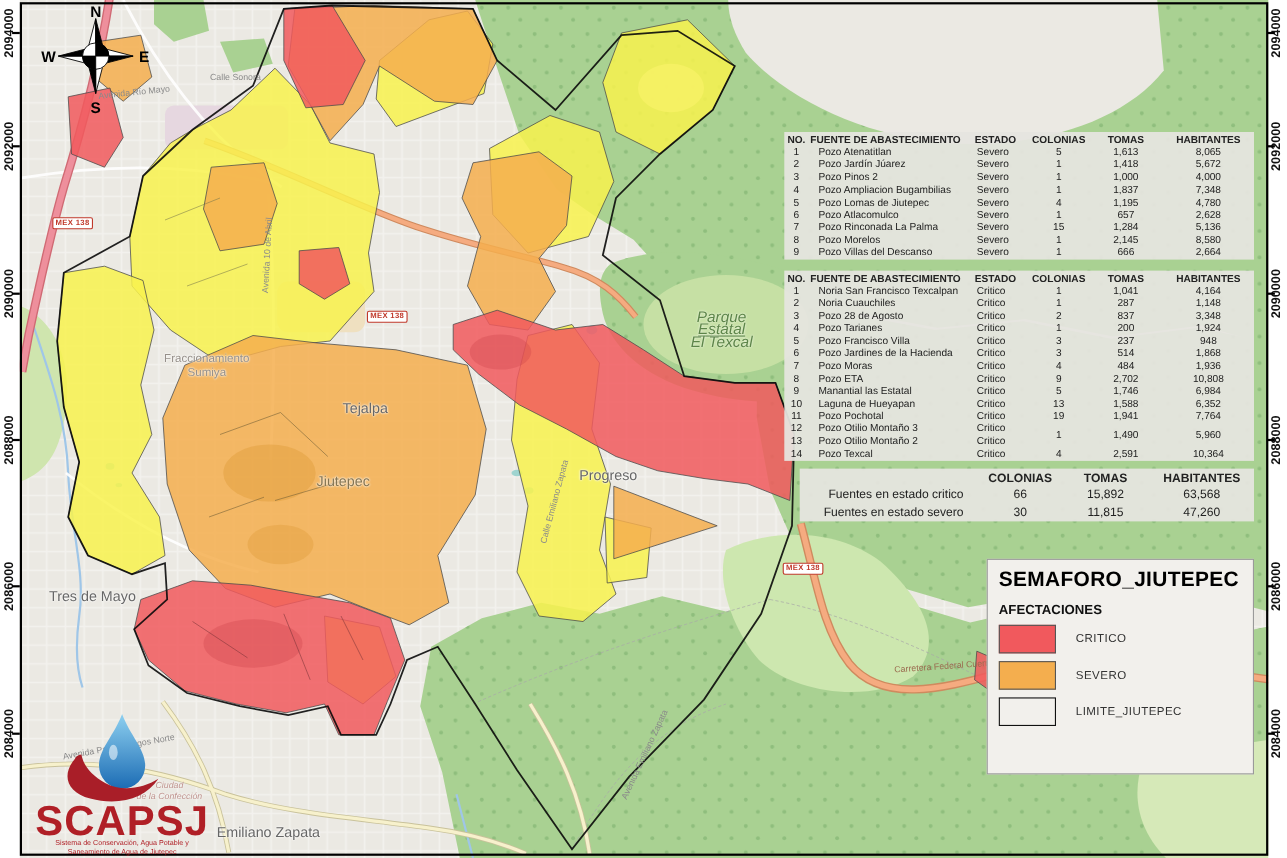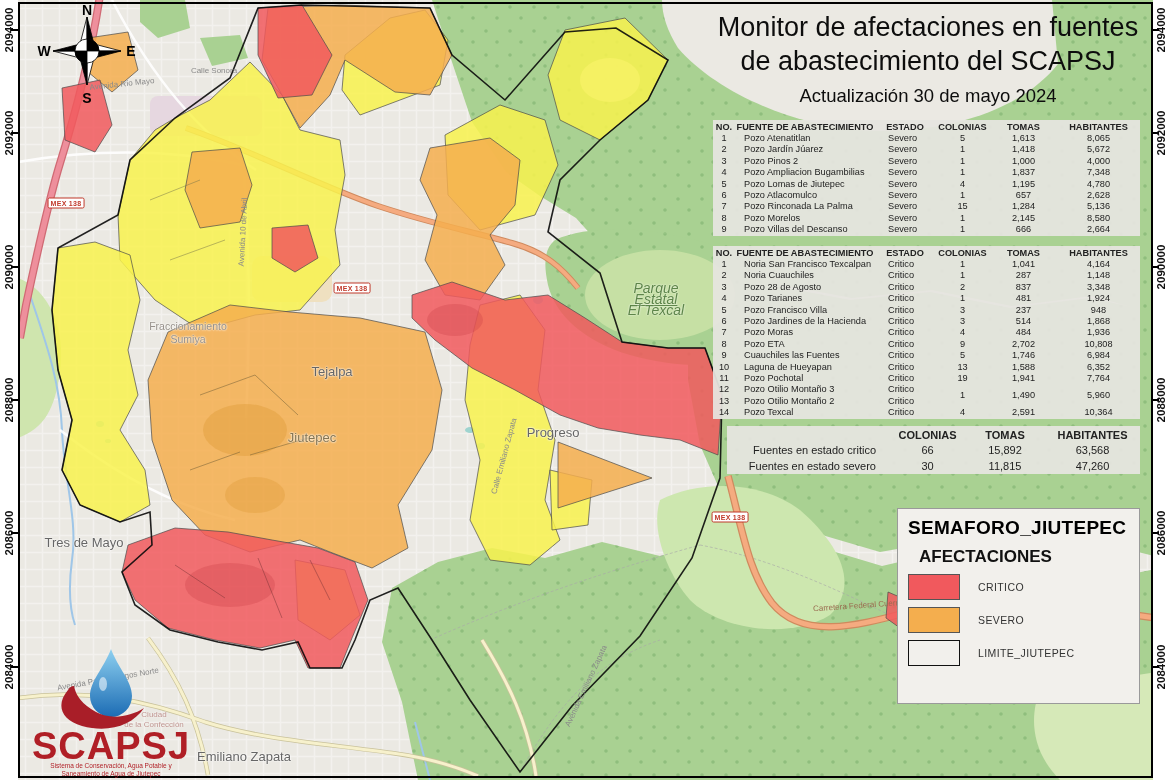--- a/index.html
+++ b/index.html
@@ -28,35 +28,35 @@
   #tbl-severo td.c1,#tbl-critico td.c1{text-align:left;padding-left:9px;}
   #tbl-severo td.c2,#tbl-critico td.c2{text-align:left;padding-left:13px;}
   #tbl-summary{left:727px;top:426px;width:413px;}
   #tbl-summary th{font-size:11px;padding:3px 0 1px;}
   #tbl-summary td{font-size:11px;line-height:16px;}
   #tbl-summary td.c0{text-align:right;padding-right:14px;}
   
   #legend{position:absolute;left:897px;top:508px;width:243px;height:196px;z-index:10;
           background:#f2f0ec;border:1px solid #9a9a9a;box-sizing:border-box;}
   .lg-title{font-size:19px;font-weight:bold;color:#000;margin:8px 0 0 10px;letter-spacing:.3px;}
-  .lg-sub{font-size:17px;font-weight:bold;color:#111;margin:8px 0 4px 21px;}
+  .lg-sub{font-size:12px;font-weight:bold;color:#111;margin:8px 0 4px 10px;}
   .lg-item{position:relative;height:33px;margin-left:10px;}
   .swatch{position:absolute;left:0;top:3px;width:52px;height:26px;border:1px solid #555;box-sizing:border-box;}
   .lg-item:last-child .swatch{border:1.4px solid #111;}
   .lg-label{position:absolute;left:70px;top:10px;font-size:10.5px;color:#333;letter-spacing:.4px;}
   
   #compass{position:absolute;left:30px;top:4px;z-index:10;}
   
   #map-labels{position:absolute;left:0;top:0;width:1170px;height:780px;z-index:8;pointer-events:none;}
   #map-labels span{position:absolute;transform:translate(-50%,-50%);white-space:nowrap;}
   .town{font-size:13px;color:#666;text-shadow:0 0 2px #fff,0 0 2px #fff;}
   .town-or{color:#857450;}
   .small{font-size:10.5px;color:#96908a;text-shadow:0 0 2px #fff,0 0 2px #fff;}
   .park{font-size:14px;font-style:italic;color:#5d8549;text-shadow:0 0 2px #fff;margin-left:28px;}
-  .pink{font-size:8px;color:#c09590;text-shadow:0 0 2px #fff;text-align:center;}
+  .pink{font-size:8px;font-style:italic;color:#c09590;text-shadow:0 0 2px #fff;text-align:center;}
   .street{font-size:8px;color:#8a8a8a;}
   .street-r{font-size:8px;color:#9a6b4f;}
   .shield{position:absolute;transform:translate(-50%,-50%);background:#fff;border:1px solid #c0392b;
           border-radius:2px;color:#c0392b;font-size:7px;font-weight:bold;line-height:9px;
           padding:0 2px;letter-spacing:.3px;z-index:8;}
   
   #logo{position:absolute;left:16px;top:646px;width:190px;height:132px;z-index:10;text-align:center;}
   #logo .logo-name{font-size:38px;font-weight:bold;color:#b01f26;letter-spacing:1px;line-height:32px;margin-top:-4px;}
   #logo .logo-tag{font-size:6.5px;color:#b01f26;line-height:7.5px;}
   
@@ -252,25 +252,20 @@
       <path d="M57,47 L57,59 A12,12 0 0 1 45,47 Z" fill="#000"></path>
     </g>
     <g font-family="Liberation Sans, sans-serif" font-size="14" font-weight="bold" fill="#000" text-anchor="middle">
       <text x="57" y="11">N</text>
       <text x="57" y="99">S</text>
       <text x="14" y="52">W</text>
       <text x="101" y="52">E</text>
     </g>
   </svg>
 
-  <div id="title-block">
-    <div class="t1">Monitor de afectaciones en fuentes</div>
-    <div class="t1">de abastecimiento del SCAPSJ</div>
-    <div class="t2">Actualización 30 de mayo 2024</div>
-  </div>
 
   <table id="tbl-severo" class="tbl">
     <colgroup>
         <col style="width:22px">
         <col style="width:140px">
         <col style="width:60px">
         <col style="width:55px">
         <col style="width:67px">
         <col style="width:83px">
       </colgroup>
@@ -402,21 +397,21 @@
           <td class="c2">Critico</td>
           <td class="c3">2</td>
           <td class="c4">837</td>
           <td class="c5">3,348</td>
         </tr>
         <tr>
           <td class="c0">4</td>
           <td class="c1">Pozo Tarianes</td>
           <td class="c2">Critico</td>
           <td class="c3">1</td>
-          <td class="c4">481</td>
+          <td class="c4">200</td>
           <td class="c5">1,924</td>
         </tr>
         <tr>
           <td class="c0">5</td>
           <td class="c1">Pozo Francisco Villa</td>
           <td class="c2">Critico</td>
           <td class="c3">3</td>
           <td class="c4">237</td>
           <td class="c5">948</td>
         </tr>
@@ -439,21 +434,21 @@
         <tr>
           <td class="c0">8</td>
           <td class="c1">Pozo ETA</td>
           <td class="c2">Critico</td>
           <td class="c3">9</td>
           <td class="c4">2,702</td>
           <td class="c5">10,808</td>
         </tr>
         <tr>
           <td class="c0">9</td>
-          <td class="c1">Cuauchiles las Fuentes</td>
+          <td class="c1">Manantial las Estatal</td>
           <td class="c2">Critico</td>
           <td class="c3">5</td>
           <td class="c4">1,746</td>
           <td class="c5">6,984</td>
         </tr>
         <tr>
           <td class="c0">10</td>
           <td class="c1">Laguna de Hueyapan</td>
           <td class="c2">Critico</td>
           <td class="c3">13</td>

